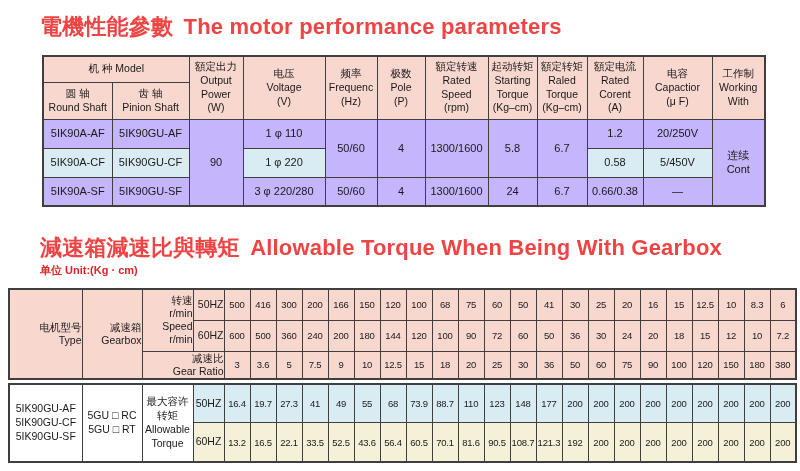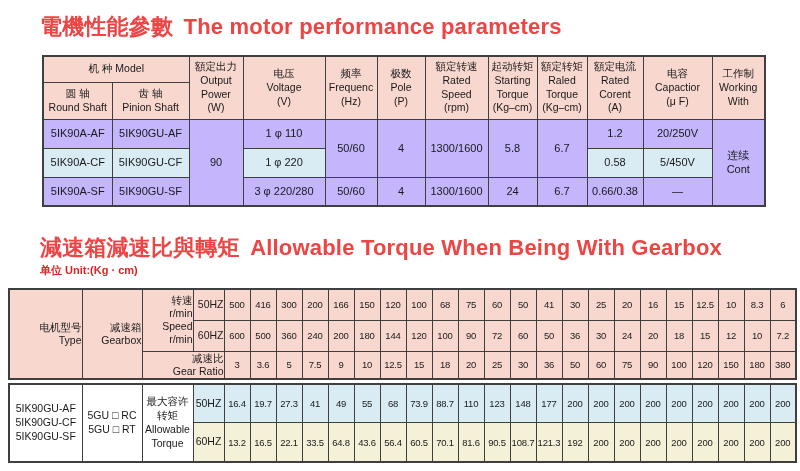--- a/index.html
+++ b/index.html
@@ -298,21 +298,21 @@
         <td class="blue">200</td>
         <td class="blue">200</td>
         <td class="blue">200</td>
       </tr>
   <tr class="dr">
     <td class="cream lbl">60HZ</td>
   <td class="cream">13.2</td>
         <td class="cream">16.5</td>
         <td class="cream">22.1</td>
         <td class="cream">33.5</td>
-        <td class="cream">64.8</td>
+        <td class="cream">52.5</td>
         <td class="cream">43.6</td>
         <td class="cream">56.4</td>
         <td class="cream">60.5</td>
         <td class="cream">70.1</td>
         <td class="cream">81.6</td>
         <td class="cream">90.5</td>
         <td class="cream">108.7</td>
         <td class="cream">121.3</td>
         <td class="cream">192</td>
         <td class="cream">200</td>

